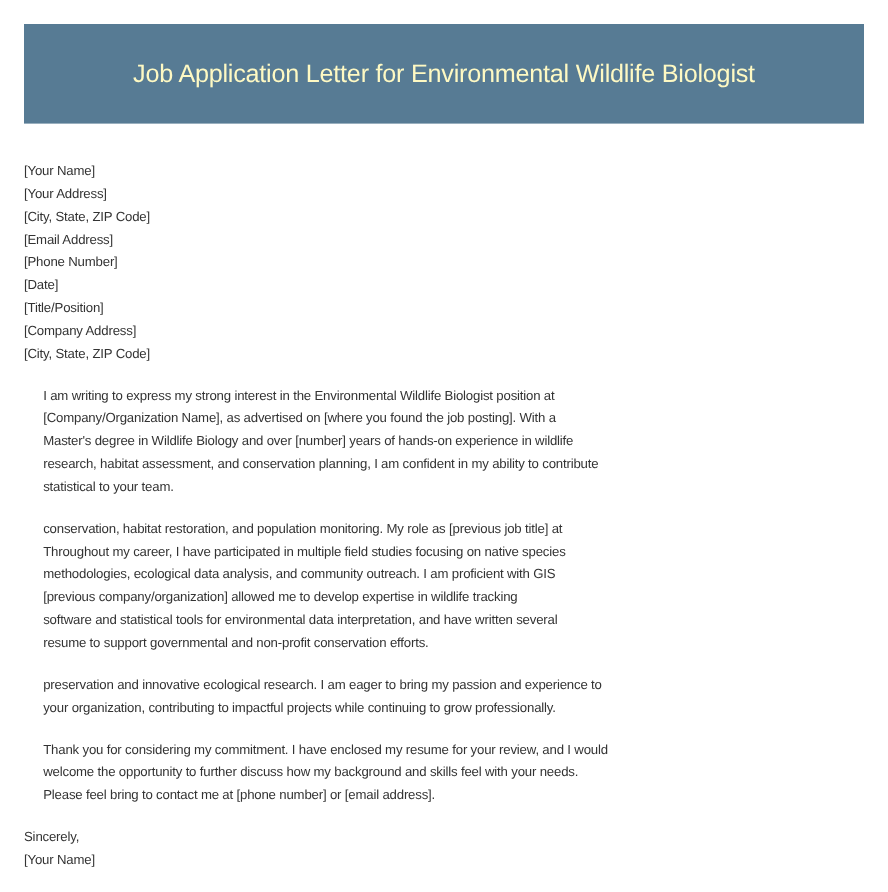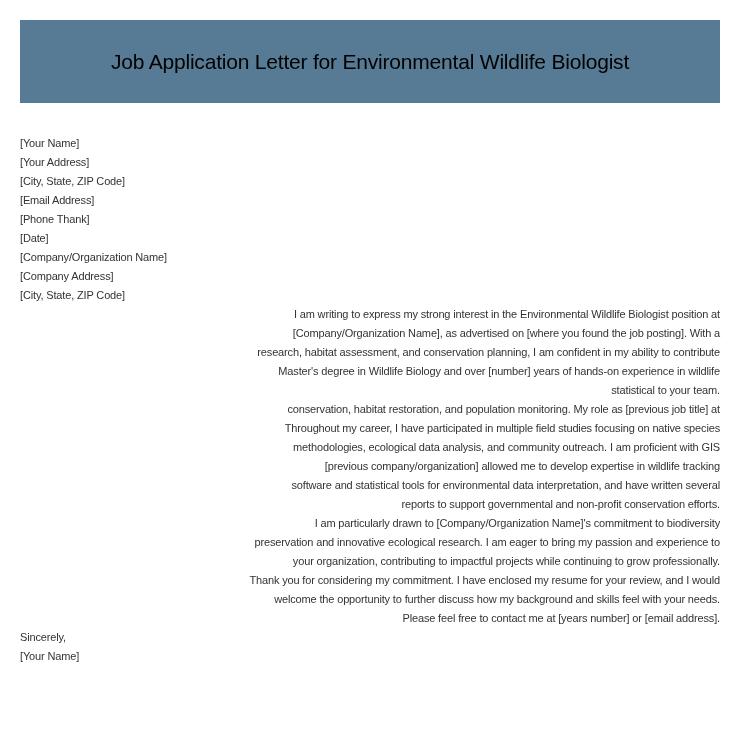--- a/index.html
+++ b/index.html
@@ -6,78 +6,77 @@
   body {
     width: 740px; height: 743px; overflow: hidden;
     font-family: "Liberation Sans", "DejaVu Sans", sans-serif;
     color: #333333;
   }
   .page { padding: 20px 20px 0 20px; }
   .header {
     background: #577b94;
     height: 83px;
     display: flex; align-items: center; justify-content: center;
-    color: #000000;
+    color: #fef9c3;
     font-size: 21px;
     letter-spacing: -0.2px;
   }
   .letter {
     margin-top: 31px;
     font-size: 11px;
     line-height: 19px;
     letter-spacing: -0.15px;
   }
   .letter .line { display: block; white-space: nowrap; }
-  .letter p { margin: 0; text-align: right; }
+  .letter p { margin: 16px; }
 </style>
 </head>
 <body>
 
 <div class="page">
   <div class="header">
     <span>Job Application Letter for Environmental Wildlife Biologist</span>
   </div>
 
   <div class="letter">
     <div>
       <span class="line">[Your Name]</span>
       <span class="line">[Your Address]</span>
       <span class="line">[City, State, ZIP Code]</span>
       <span class="line">[Email Address]</span>
-      <span class="line">[Phone Thank]</span>
+      <span class="line">[Phone Number]</span>
       <span class="line">[Date]</span>
     </div>
     <div>
-      <span class="line">[Company/Organization Name]</span>
+      <span class="line">[Title/Position]</span>
       <span class="line">[Company Address]</span>
       <span class="line">[City, State, ZIP Code]</span>
     </div>
 
     <p>
       <span class="line">I am writing to express my strong interest in the Environmental Wildlife Biologist position at</span>
       <span class="line">[Company/Organization Name], as advertised on [where you found the job posting]. With a</span>
+      <span class="line">Master's degree in Wildlife Biology and over [number] years of hands-on experience in wildlife</span>
       <span class="line">research, habitat assessment, and conservation planning, I am confident in my ability to contribute</span>
-      <span class="line">Master's degree in Wildlife Biology and over [number] years of hands-on experience in wildlife</span>
       <span class="line">statistical to your team.</span>
     </p>
     <p>
       <span class="line">conservation, habitat restoration, and population monitoring. My role as [previous job title] at</span>
       <span class="line">Throughout my career, I have participated in multiple field studies focusing on native species</span>
       <span class="line">methodologies, ecological data analysis, and community outreach. I am proficient with GIS</span>
       <span class="line">[previous company/organization] allowed me to develop expertise in wildlife tracking</span>
       <span class="line">software and statistical tools for environmental data interpretation, and have written several</span>
-      <span class="line">reports to support governmental and non-profit conservation efforts.</span>
+      <span class="line">resume to support governmental and non-profit conservation efforts.</span>
     </p>
     <p>
-      <span class="line">I am particularly drawn to [Company/Organization Name]'s commitment to biodiversity</span>
       <span class="line">preservation and innovative ecological research. I am eager to bring my passion and experience to</span>
       <span class="line">your organization, contributing to impactful projects while continuing to grow professionally.</span>
     </p>
     <p>
       <span class="line">Thank you for considering my commitment. I have enclosed my resume for your review, and I would</span>
       <span class="line">welcome the opportunity to further discuss how my background and skills feel with your needs.</span>
-      <span class="line">Please feel free to contact me at [years number] or [email address].</span>
+      <span class="line">Please feel bring to contact me at [phone number] or [email address].</span>
     </p>
 
     <span class="line">Sincerely,</span>
     <span class="line">[Your Name]</span>
   </div>
 </div>
 
 </body></html>

